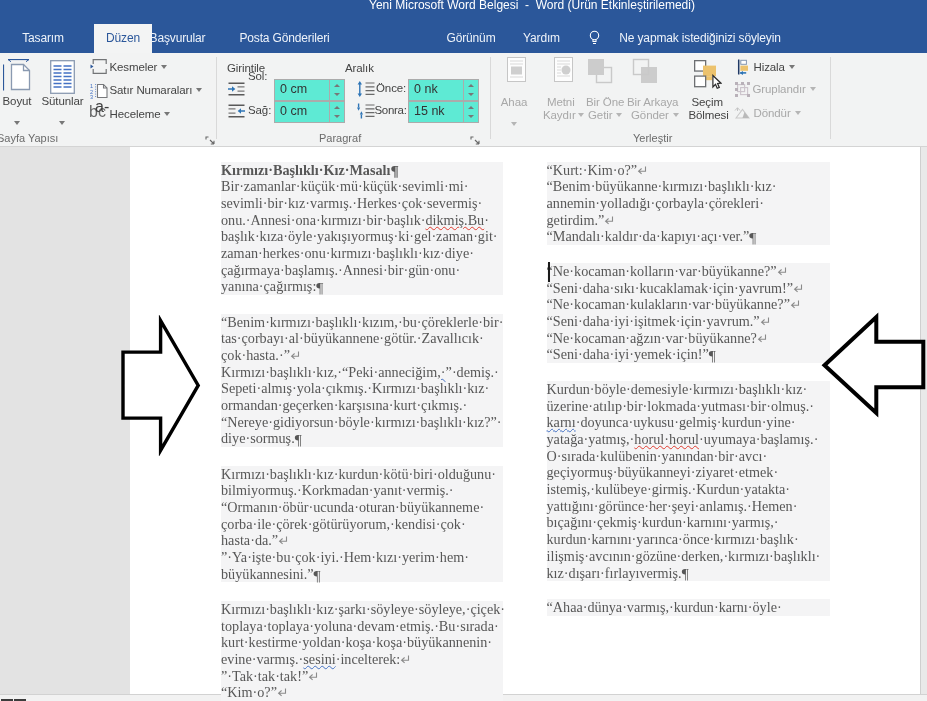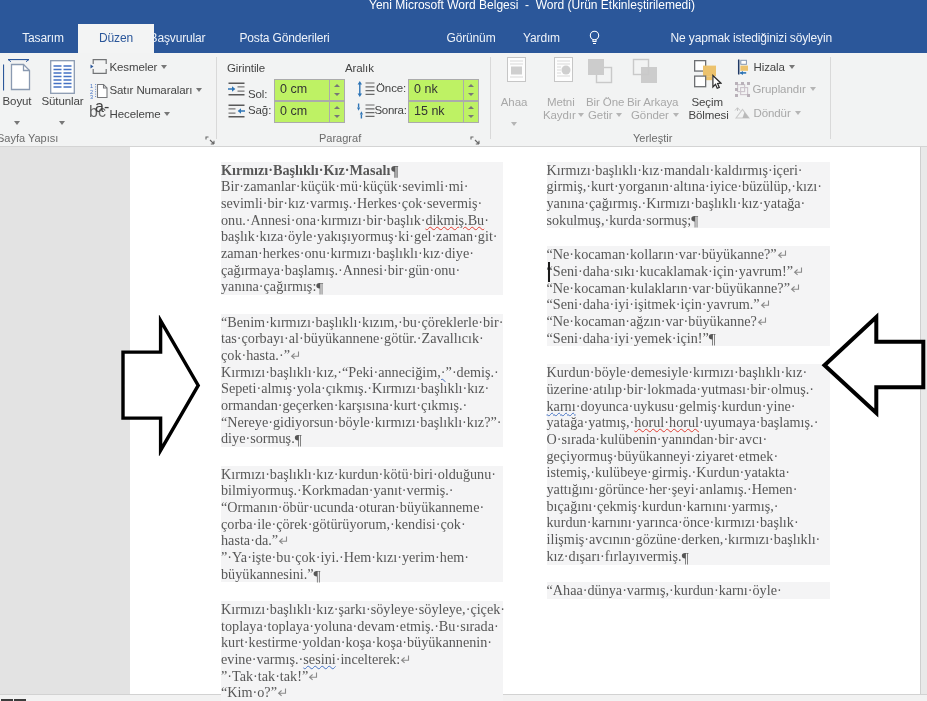--- a/index.html
+++ b/index.html
@@ -11,21 +11,21 @@
 .tab{position:absolute;top:0;height:29px;line-height:29px;color:#eef3fa;font-size:12px;letter-spacing:-0.15px;text-align:center;white-space:nowrap;}
 .tab.active{background:#f3f4f4;color:#2b579a;}
 
 #ribbon{left:0;top:53px;width:927px;height:93px;background:#f2f3f3;border-bottom:1px solid #d4d4d4;}
 .gsep{position:absolute;top:4px;height:82px;width:1px;background:#d9d9d9;}
 .glabel{position:absolute;top:78px;height:14px;line-height:14px;font-size:11px;color:#6b6b6b;white-space:nowrap;}
 .btxt{position:absolute;font-size:11.5px;letter-spacing:-0.1px;color:#444;white-space:nowrap;line-height:13px;}
 .gr{color:#a8a8a8;}
 .drop{display:inline-block;width:0;height:0;border-left:3.5px solid transparent;border-right:3.5px solid transparent;border-top:4px solid #777;vertical-align:2px;margin-left:4px;}
 .drop.gr2{border-top-color:#b5b5b5;}
-.spin{position:absolute;width:71px;height:22px;border:1px solid #ababab;background:#bef264;box-sizing:border-box;font-size:12.5px;color:#333;}
+.spin{position:absolute;width:71px;height:22px;border:1px solid #ababab;background:#5eead4;box-sizing:border-box;font-size:12.5px;color:#333;}
 .spin .v{position:absolute;left:5px;top:2px;}
 .spin .ud{position:absolute;right:0;top:0;width:14px;height:20px;border-left:1px solid #ababab;}
 .spin .u{position:absolute;right:4px;top:4px;width:0;height:0;border-left:3px solid transparent;border-right:3px solid transparent;border-bottom:3.5px solid #777;}
 .spin .d{position:absolute;right:4px;bottom:4px;width:0;height:0;border-left:3px solid transparent;border-right:3px solid transparent;border-top:3.5px solid #777;}
 .launcher{position:absolute;width:10px;height:10px;}
 
 #doc{left:0;top:147px;width:927px;height:547px;background:#fff;}
 #leftgrey{left:0;top:147px;width:130px;height:547px;background:#e3e3e3;}
 #scrollbar{left:920px;top:147px;width:7px;height:547px;background:#e9e9e9;border-left:1px solid #cfcfcf;box-sizing:border-box;}
 #botbar{left:0;top:694px;width:927px;height:7px;background:#f2f2f2;border-top:1px solid #d2d2d2;box-sizing:border-box;}
@@ -48,33 +48,33 @@
 <div class="abs" id="scrollbar"></div>
 <div class="abs" id="botbar">
       <div style="position:absolute;left:1px;top:4px;width:8px;height:9px;border:2px solid #3c3c3c;background:#f2f2f2;"></div>
       <div style="position:absolute;left:14px;top:4px;width:8px;height:9px;border:2px solid #3c3c3c;background:#f2f2f2;"></div>
     </div>
 <div class="abs" id="titlebar">
       <div class="abs" id="title">Yeni Microsoft Word Belgesi&nbsp; -&nbsp; Word (Ürün Etkinleştirilemedi)</div>
     </div>
 <div class="abs" id="tabrow">
   <div class="tab" style="left:13px;width:60px;">Tasarım</div>
-  <div class="tab active" style="left:78px;width:76px;">Düzen</div>
+  <div class="tab active" style="left:94px;width:58px;">Düzen</div>
   <div class="tab" style="left:143px;width:69px;">Başvurular</div>
   <div class="tab" style="left:225px;width:119px;">Posta Gönderileri</div>
   <div class="tab" style="left:440px;width:62px;">Görünüm</div>
   <div class="tab" style="left:515px;width:53px;">Yardım</div>
   <svg class="abs" style="left:588px;top:6px;" width="13" height="17" viewBox="0 0 13 17">
         <g stroke="#fff" fill="none" stroke-width="1.1">
           <circle cx="6.5" cy="5.5" r="4.2"></circle>
           <path d="M4.5 11.5h4M5 13.5h3"></path>
           <path d="M5 9.2v2M8 9.2v2"></path>
         </g>
       </svg>
-  <div class="tab" style="left:632px;width:200px;text-align:right;">Ne yapmak istediğinizi söyleyin</div>
+  <div class="tab" style="left:600px;width:200px;text-align:center;">Ne yapmak istediğinizi söyleyin</div>
 </div>
 <div class="abs" id="ribbon">
 
   <div class="gsep" style="left:216px;"></div>
   <div class="gsep" style="left:490px;"></div>
   <div class="gsep" style="left:830px;"></div>
   <div class="glabel" style="left:-3px;">Sayfa Yapısı</div>
   <div class="glabel" style="left:319px;">Paragraf</div>
   <div class="glabel" style="left:633px;">Yerleştir</div>
 
@@ -135,21 +135,21 @@
     <svg class="abs" style="left:228px;top:29px;" width="17" height="14" viewBox="0 0 17 14">
       <g stroke="#595959" stroke-width="1.4">
             <path d="M0.5 1.2h16M0.5 12.8h16"></path>
           </g>
       <g stroke="#7a7a7a" stroke-width="1.2">
             <path d="M9.5 4.9h7M9.5 9.1h7"></path>
           </g>
       <path d="M0 7h4.5" stroke="#2e75b6" stroke-width="1.5"></path>
           <path d="M4 4.2 7.3 7 4 9.8z" fill="#2e75b6"></path>
     </svg>
-    <div class="btxt" style="left:248px;top:35px;">Sol:</div>
+    <div class="btxt" style="left:248px;top:17px;">Sol:</div>
     <div class="spin" style="left:274px;top:26px;">
           <span class="v">0 cm</span>
           <span class="ud">
             <i class="u"></i>
             <i class="d"></i>
           </span>
         </div>
 
     <svg class="abs" style="left:228px;top:51px;" width="17" height="14" viewBox="0 0 17 14">
       <g stroke="#595959" stroke-width="1.4">
@@ -307,21 +307,25 @@
         </svg><br>”·Ya·işte·bu·çok·iyi.·Hem·kızı·yerim·hem·<br>büyükannesini.”<span class="pl">¶</span></div>
 <div class="para">Kırmızı·başlıklı·kız·şarkı·söyleye·söyleye,·çiçek·<br>toplaya·toplaya·yoluna·devam·etmiş.·Bu·sırada·<br>kurt·kestirme·yoldan·koşa·koşa·büyükannenin·<br>evine·varmış.·<u class="b">sesini</u>·incelterek:<svg class="lb" width="10" height="11">
           <use href="#lbp"></use>
         </svg><br>”·Tak·tak·tak!”<svg class="lb" width="10" height="11">
           <use href="#lbp"></use>
         </svg><br>“Kim·o?”<svg class="lb" width="10" height="11">
           <use href="#lbp"></use>
         </svg></div>
 </div>
 <div class="col" id="col2" style="left:546.5px;top:161.5px;width:283.5px;">
-<div class="para">Kırmızı·başlıklı·kız·mandalı·kaldırmış·içeri·<br>girmiş,·kurt·yorganın·altına·iyice·büzülüp,·kızı·<br>yanına·çağırmış.·Kırmızı·başlıklı·kız·yatağa·<br>sokulmuş,·kurda·sormuş;<span class="pl">¶</span></div>
+<div class="para">“Kurt:·Kim·o?”<svg class="lb" width="10" height="11">
+          <use href="#lbp"></use>
+        </svg><br>“Benim·büyükanne·kırmızı·başlıklı·kız·<br>annemin·yolladığı·çorbayla·çörekleri·<br>getirdim.”<svg class="lb" width="10" height="11">
+          <use href="#lbp"></use>
+        </svg><br>“Mandalı·kaldır·da·kapıyı·açı·ver.”<span class="pl">¶</span></div>
 <div class="para">“Ne·kocaman·kolların·var·büyükanne?”<svg class="lb" width="10" height="11">
           <use href="#lbp"></use>
         </svg><br>“Seni·daha·sıkı·kucaklamak·için·yavrum!”<svg class="lb" width="10" height="11">
           <use href="#lbp"></use>
         </svg><br>“Ne·kocaman·kulakların·var·büyükanne?”<svg class="lb" width="10" height="11">
           <use href="#lbp"></use>
         </svg><br>“Seni·daha·iyi·işitmek·için·yavrum.”<svg class="lb" width="10" height="11">
           <use href="#lbp"></use>
         </svg><br>“Ne·kocaman·ağzın·var·büyükanne?<svg class="lb" width="10" height="11">
           <use href="#lbp"></use>

